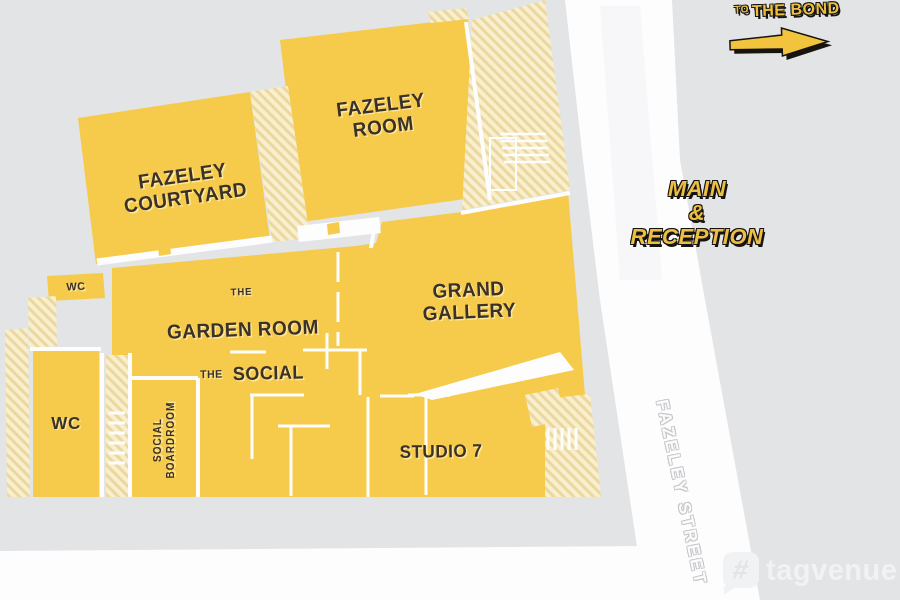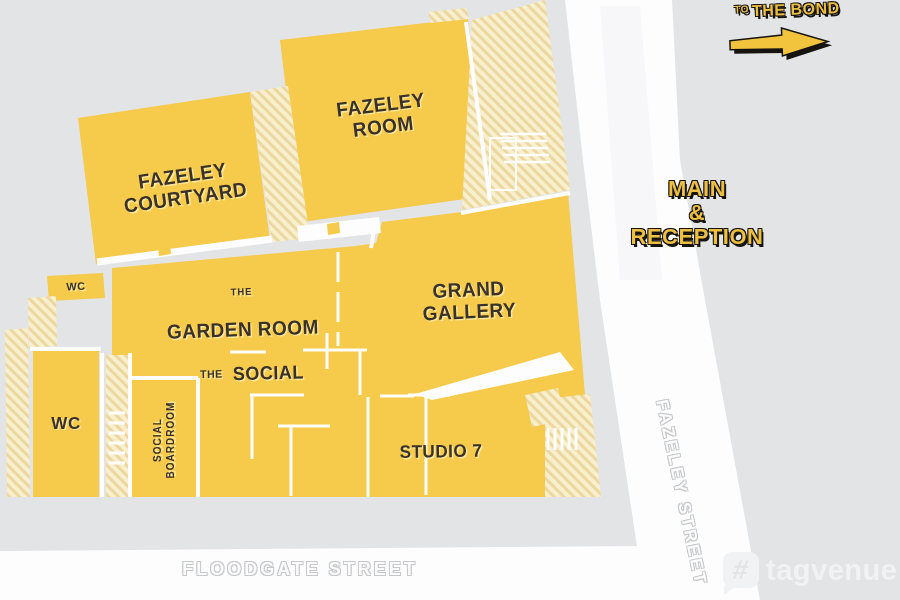--- a/index.html
+++ b/index.html
@@ -31,21 +31,21 @@
   #lbl-courtyard{left:184px;top:187px;font-size:20px;transform:translate(-50%,-50%) rotate(-8deg) scaleX(.95);}
   #lbl-garden{left:242px;top:303px;font-size:20px;transform:translate(-50%,-50%) rotate(-2deg) scaleX(.95);}
   #lbl-gallery{left:469px;top:301px;font-size:20px;transform:translate(-50%,-50%) rotate(-2.5deg) scaleX(.95);}
   #lbl-social{left:252px;top:374px;font-size:19px;transform:translate(-50%,-50%) rotate(-1.5deg) scaleX(.95);white-space:nowrap;}
   #lbl-studio7{left:441px;top:452px;font-size:18px;transform:translate(-50%,-50%) rotate(-1deg) scaleX(.95);white-space:nowrap;}
   #lbl-boardroom{left:164px;top:440px;font-size:10px;letter-spacing:1px;line-height:1.3;transform:translate(-50%,-50%) rotate(-90deg);}
   #lbl-wc-upper{left:76px;top:287px;font-size:11px;transform:translate(-50%,-50%) rotate(-2deg);}
   #lbl-wc-lower{left:66px;top:424px;font-size:17px;transform:translate(-50%,-50%);}
   #sign-bond{left:712px;top:1px;width:150px;font-size:16px;letter-spacing:.5px;transform:rotate(-2deg);}
   #sign-bond .sign-prefix{font-size:10px;position:relative;top:-4px;margin-right:3px;}
-  #sign-entrance{left:598px;top:177px;width:198px;font-size:22px;line-height:24px;letter-spacing:.5px;}
+  #sign-entrance{left:598px;top:177px;width:198px;font-size:22px;line-height:24px;letter-spacing:.5px;font-style:italic;}
   #arrow-bond{position:absolute;left:727px;top:25px;transform:rotate(-2deg);}
   #lbl-fazeley-street{left:681px;top:493px;font-size:17px;letter-spacing:3px;transform:translate(-50%,-50%) rotate(78deg);}
   #lbl-floodgate-street{left:300px;top:569px;font-size:18px;letter-spacing:3px;transform:translate(-50%,-50%);}
   
   #watermark{position:absolute;left:723px;top:552px;display:flex;align-items:center;gap:7px;}
   #wm-icon{position:relative;width:36px;height:36px;background:#f0f2f4;border-radius:9px;
            display:flex;align-items:center;justify-content:center;}
   #wm-icon::after{content:"";position:absolute;left:1px;bottom:-7px;width:0;height:0;
            border-left:13px solid #f0f2f4;border-bottom:9px solid transparent;}
   #wm-hash{font-size:27px;font-weight:700;color:#e3e4e6;transform:skewX(-10deg);line-height:1;}
@@ -140,21 +140,20 @@
     <polygon points="7,18 59,14 59,7 105,22 59,35 59,28 7,27" fill="#171410"></polygon>
     <polygon points="3,14 55,10 55,3 101,18 55,31 55,24 3,23" fill="#f2c33d" stroke="#171410" stroke-width="1.5"></polygon>
   </svg>
   <div class="gold-sign" id="sign-entrance">
     <div>MAIN</div>
     <div>&amp;</div>
     <div>RECEPTION</div>
   </div>
 
   <div class="street-label" id="lbl-fazeley-street">FAZELEY STREET</div>
-  <div class="street-label" id="lbl-floodgate-street">FLOODGATE STREET</div>
 
   <div id="watermark">
     <div id="wm-icon">
       <span id="wm-hash">#</span>
     </div>
     <span id="wm-text">tagvenue</span>
   </div>
 
 </div>
 

